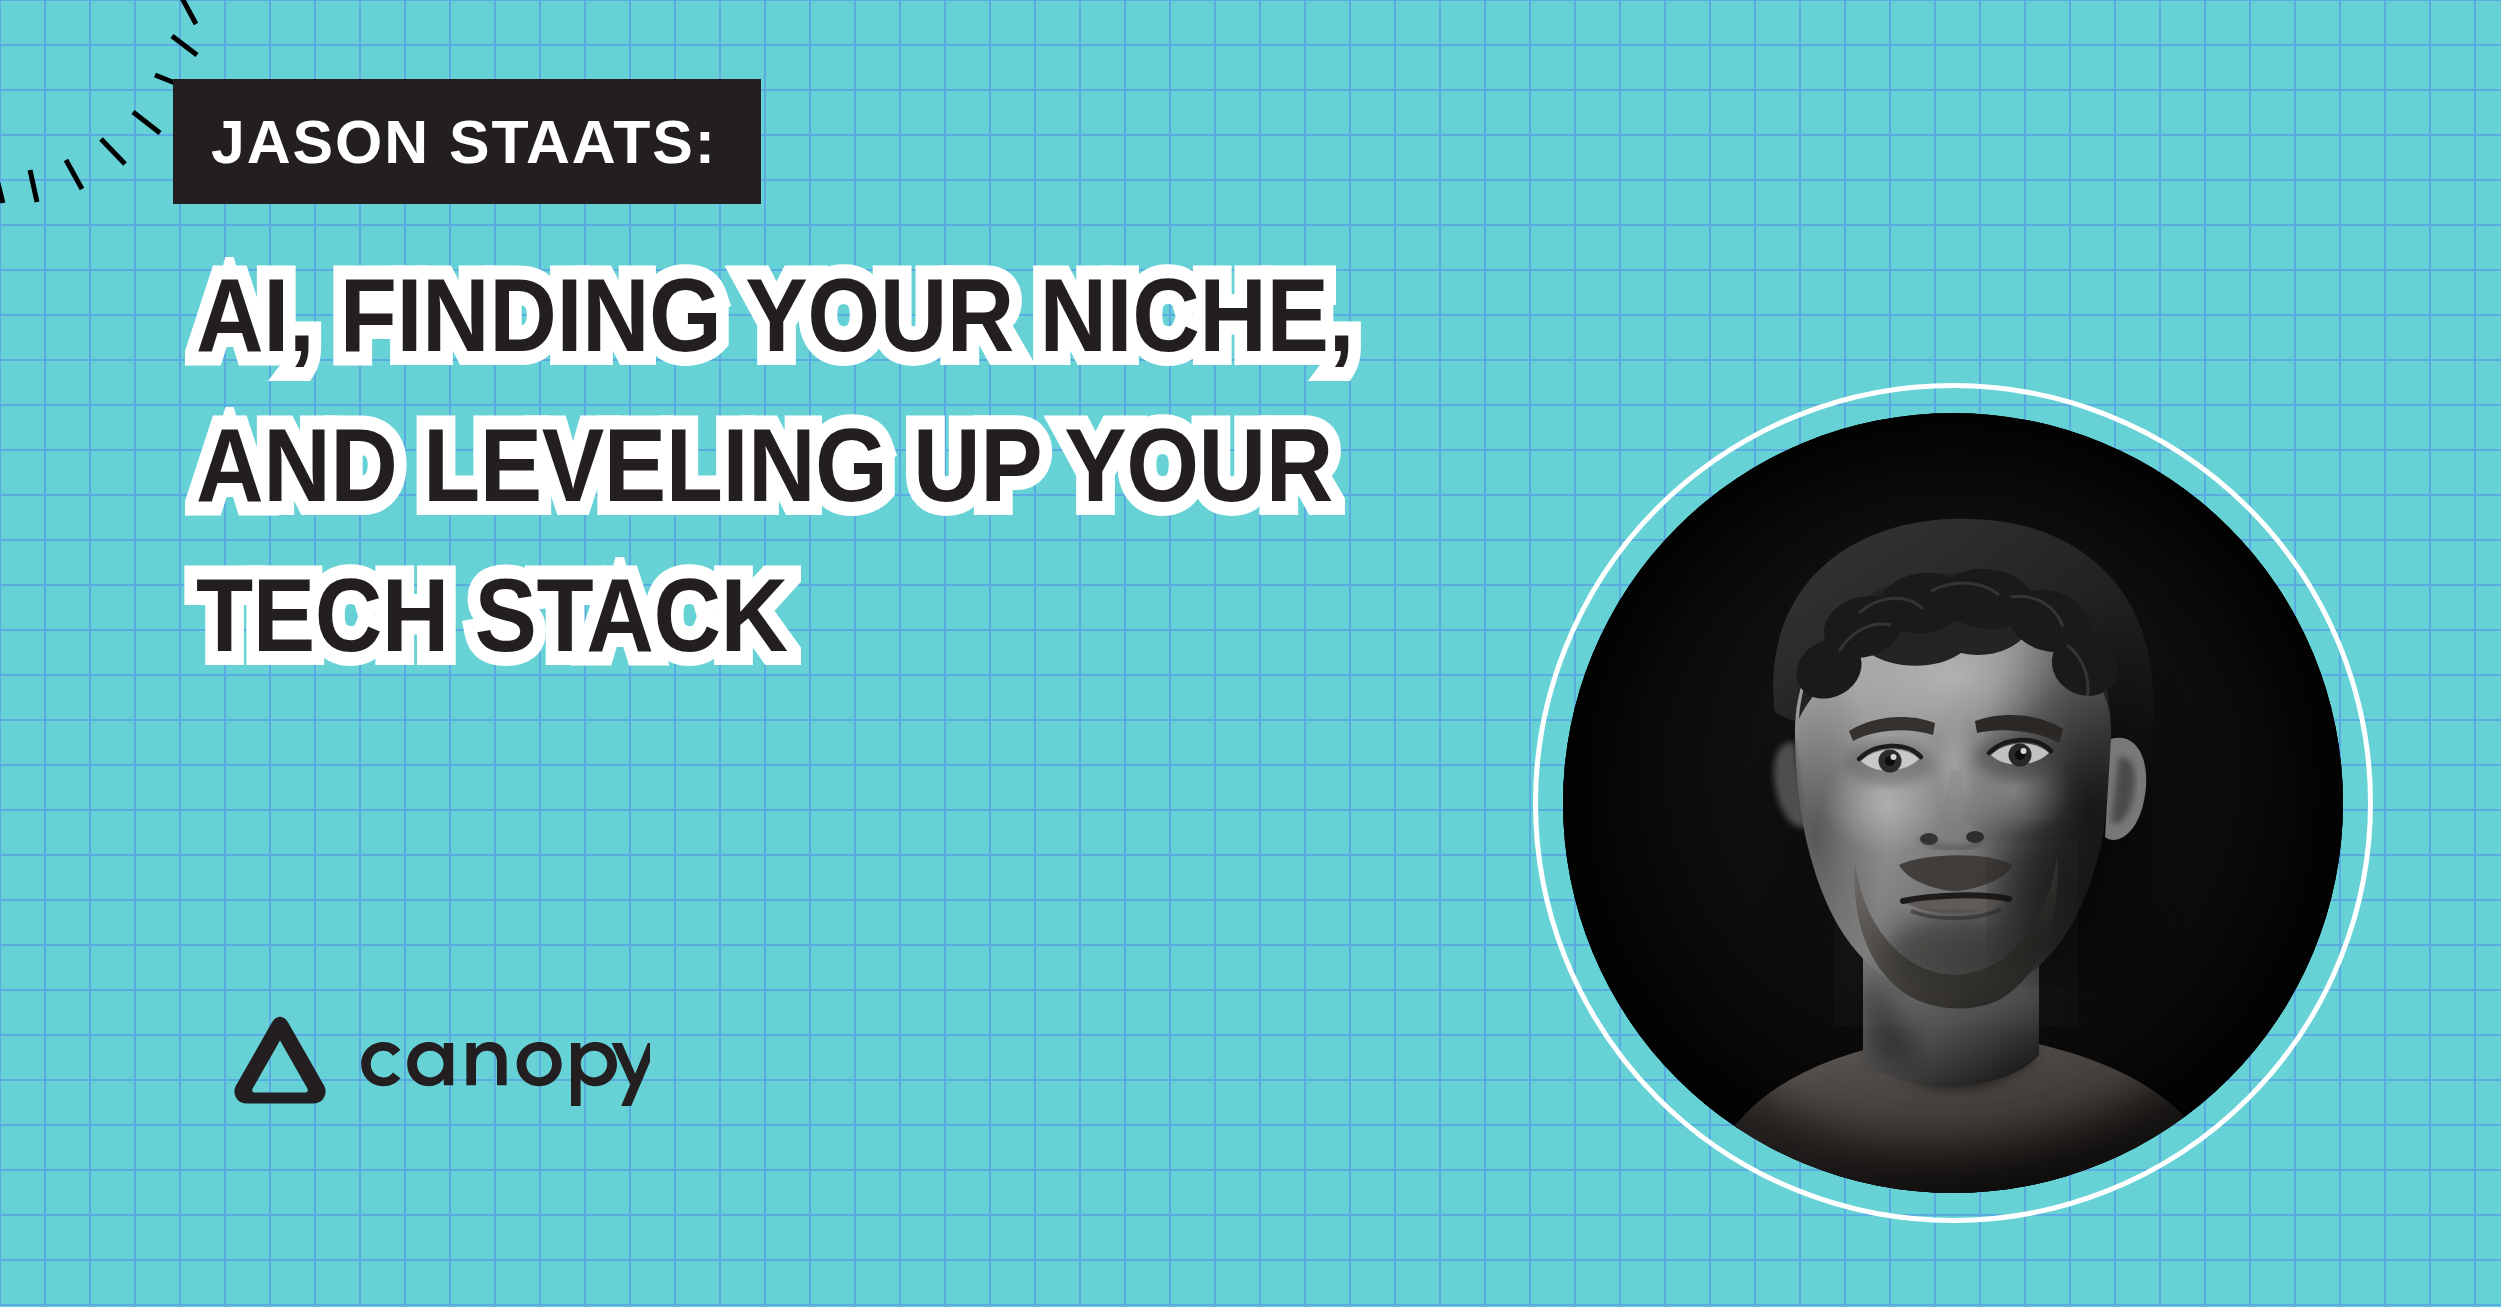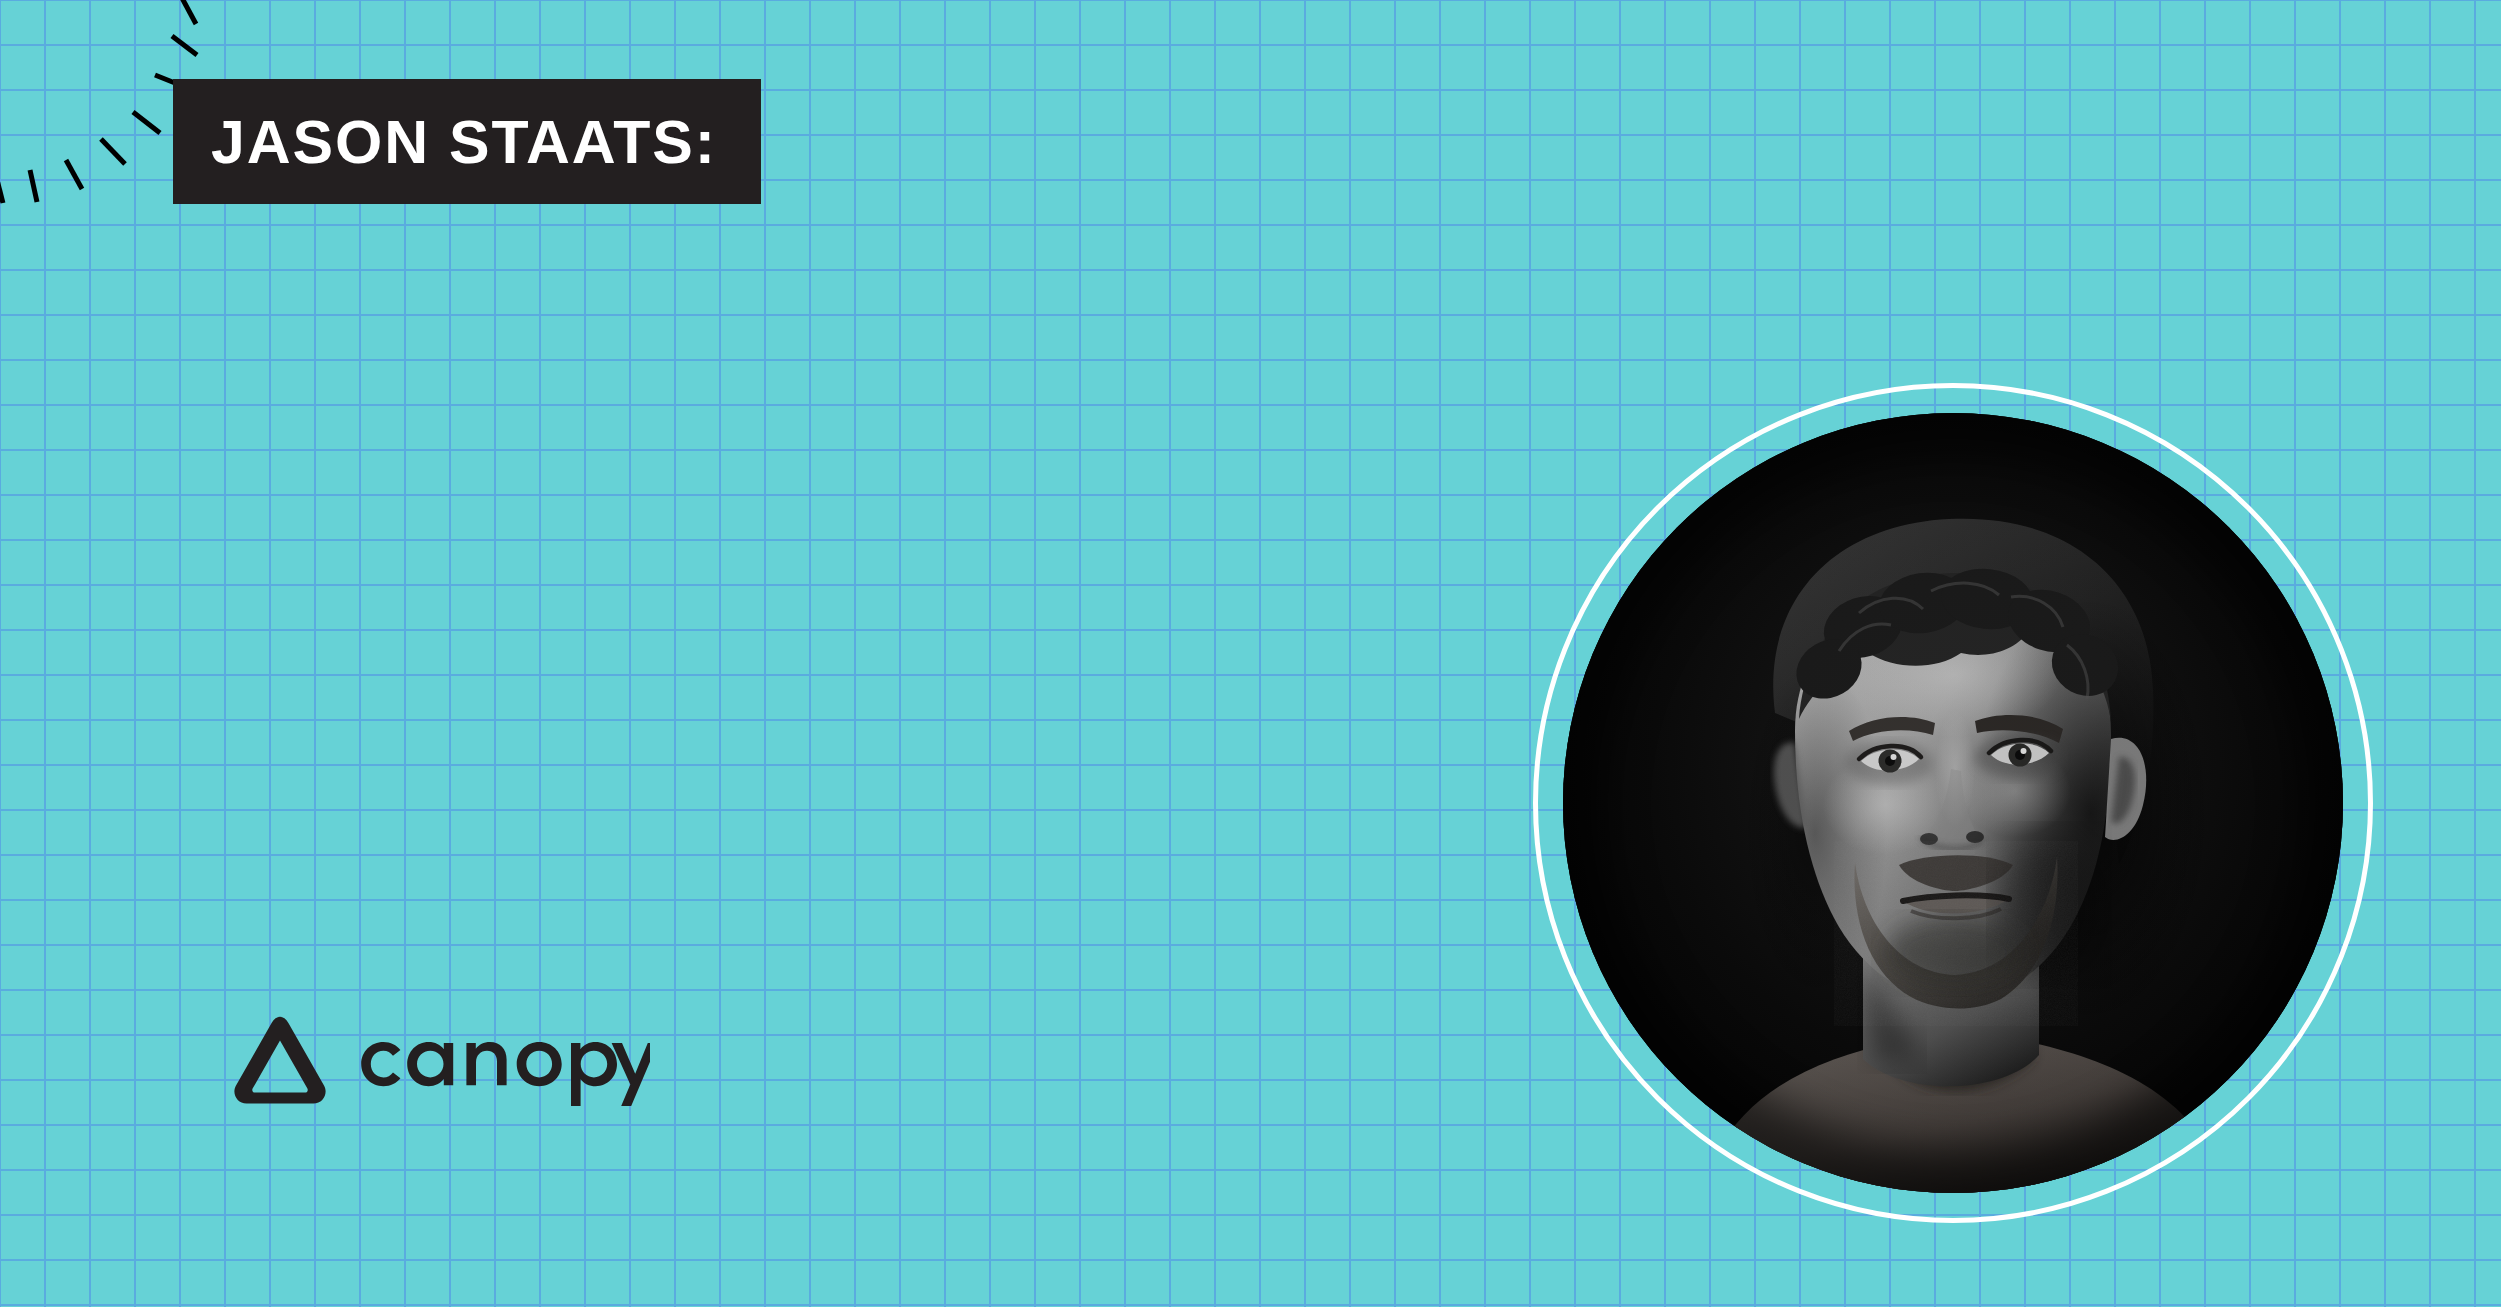--- a/index.html
+++ b/index.html
@@ -148,20 +148,25 @@
       <line x1="66" y1="160" x2="82" y2="189"></line>
       <line x1="30" y1="170" x2="37" y2="202"></line>
       <line x1="-5" y1="172" x2="3" y2="203"></line>
     </g>
   </svg>
 
   <div id="eyebrow">
     <span class="eyebrow-text">JASON STAATS:</span>
   </div>
 
+  <div id="headline">
+    <span class="hl-line">AI, FINDING YOUR NICHE,</span>
+    <span class="hl-line">AND LEVELING UP YOUR</span>
+    <span class="hl-line">TECH STACK</span>
+  </div>
 
   <div id="logo">
     <svg class="logo-mark" width="96" height="94" viewBox="0 0 96 94" aria-hidden="true">
       <path d="M39.6 7.0 L4.0 69.5 C-0.6 77.6 5.2 87.6 14.5 87.6 L81.5 87.6 C90.8 87.6 96.6 77.6 92.0 69.5 L56.4 7.0 C51.7 -1.2 44.3 -1.2 39.6 7.0 Z
                M48.0 24.6 L75.4 72.6 C76.4 74.4 75.1 76.6 73.0 76.6 L23.0 76.6 C20.9 76.6 19.6 74.4 20.6 72.6 Z" fill="#231f20" fill-rule="evenodd"></path>
     </svg>
     <svg class="logo-word" width="300" height="94" viewBox="0 0 300 94" aria-hidden="true">
       <g fill="#231f20">
 
         <path d="M33.4 26.0 C21.0 26.0 11.2 35.6 11.2 48.1 C11.2 60.6 21.0 70.2 33.4 70.2

